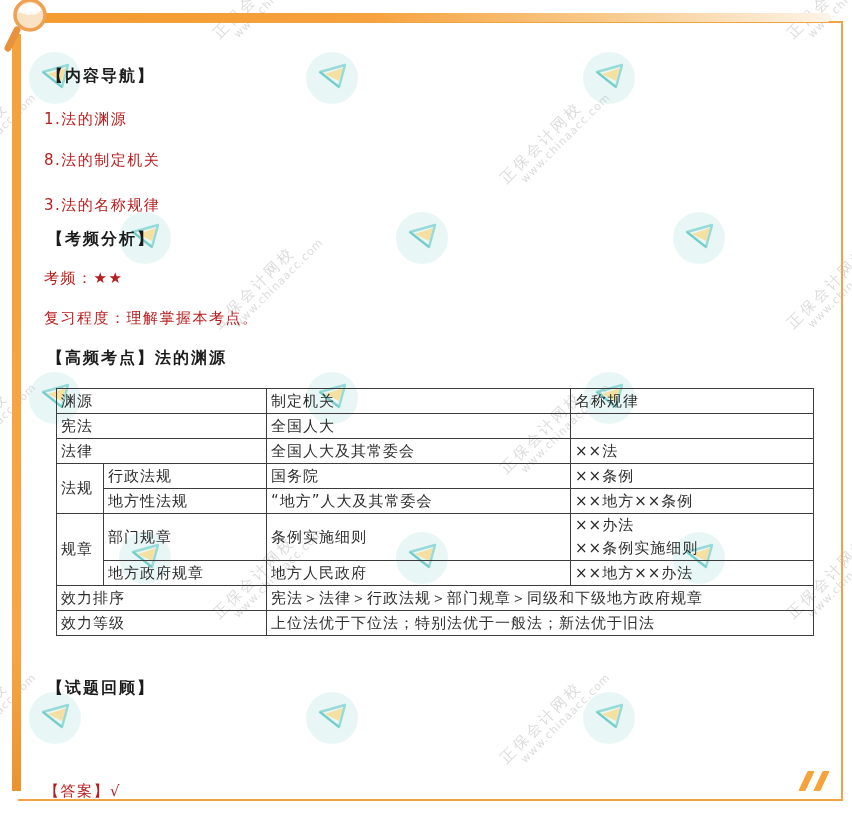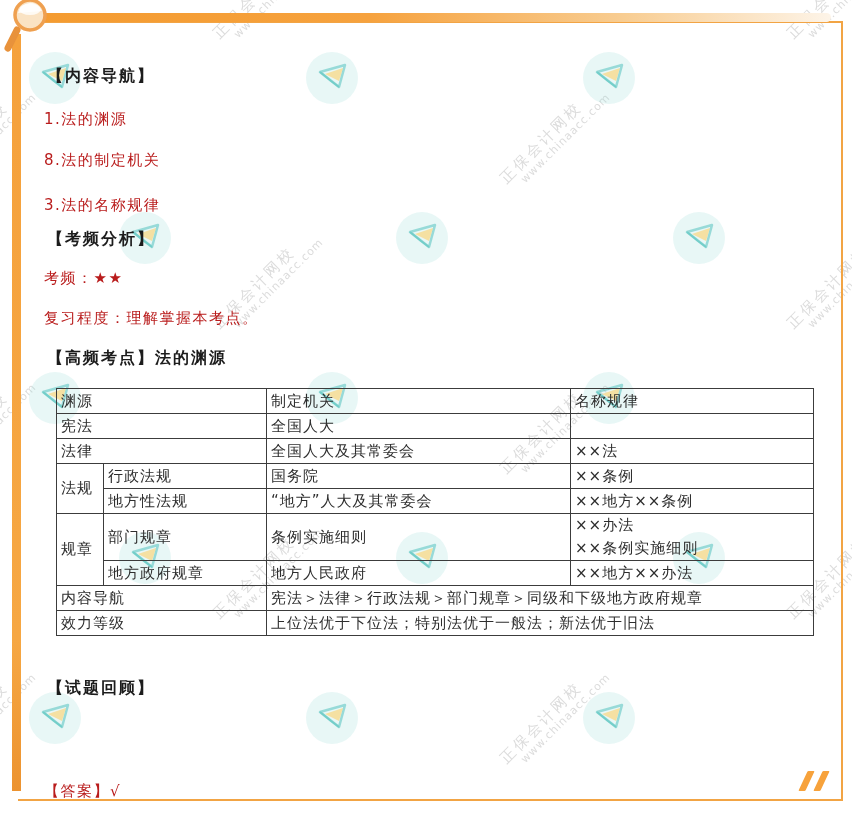--- a/index.html
+++ b/index.html
@@ -249,21 +249,21 @@
           <div class="name-line">××办法</div>
           <div class="name-line">××条例实施细则</div>
         </td>
       </tr>
       <tr>
         <td>地方政府规章</td>
         <td>地方人民政府</td>
         <td>××地方××办法</td>
       </tr>
       <tr>
-        <td colspan="2">内容导航</td>
+        <td colspan="2">效力排序</td>
         <td colspan="2">宪法＞法律＞行政法规＞部门规章＞同级和下级地方政府规章</td>
       </tr>
       <tr>
         <td colspan="2">效力等级</td>
         <td colspan="2">上位法优于下位法；特别法优于一般法；新法优于旧法</td>
       </tr>
     </tbody>
       </table>
 
     <div class="line heading" style="top:660px">【试题回顾】</div>

